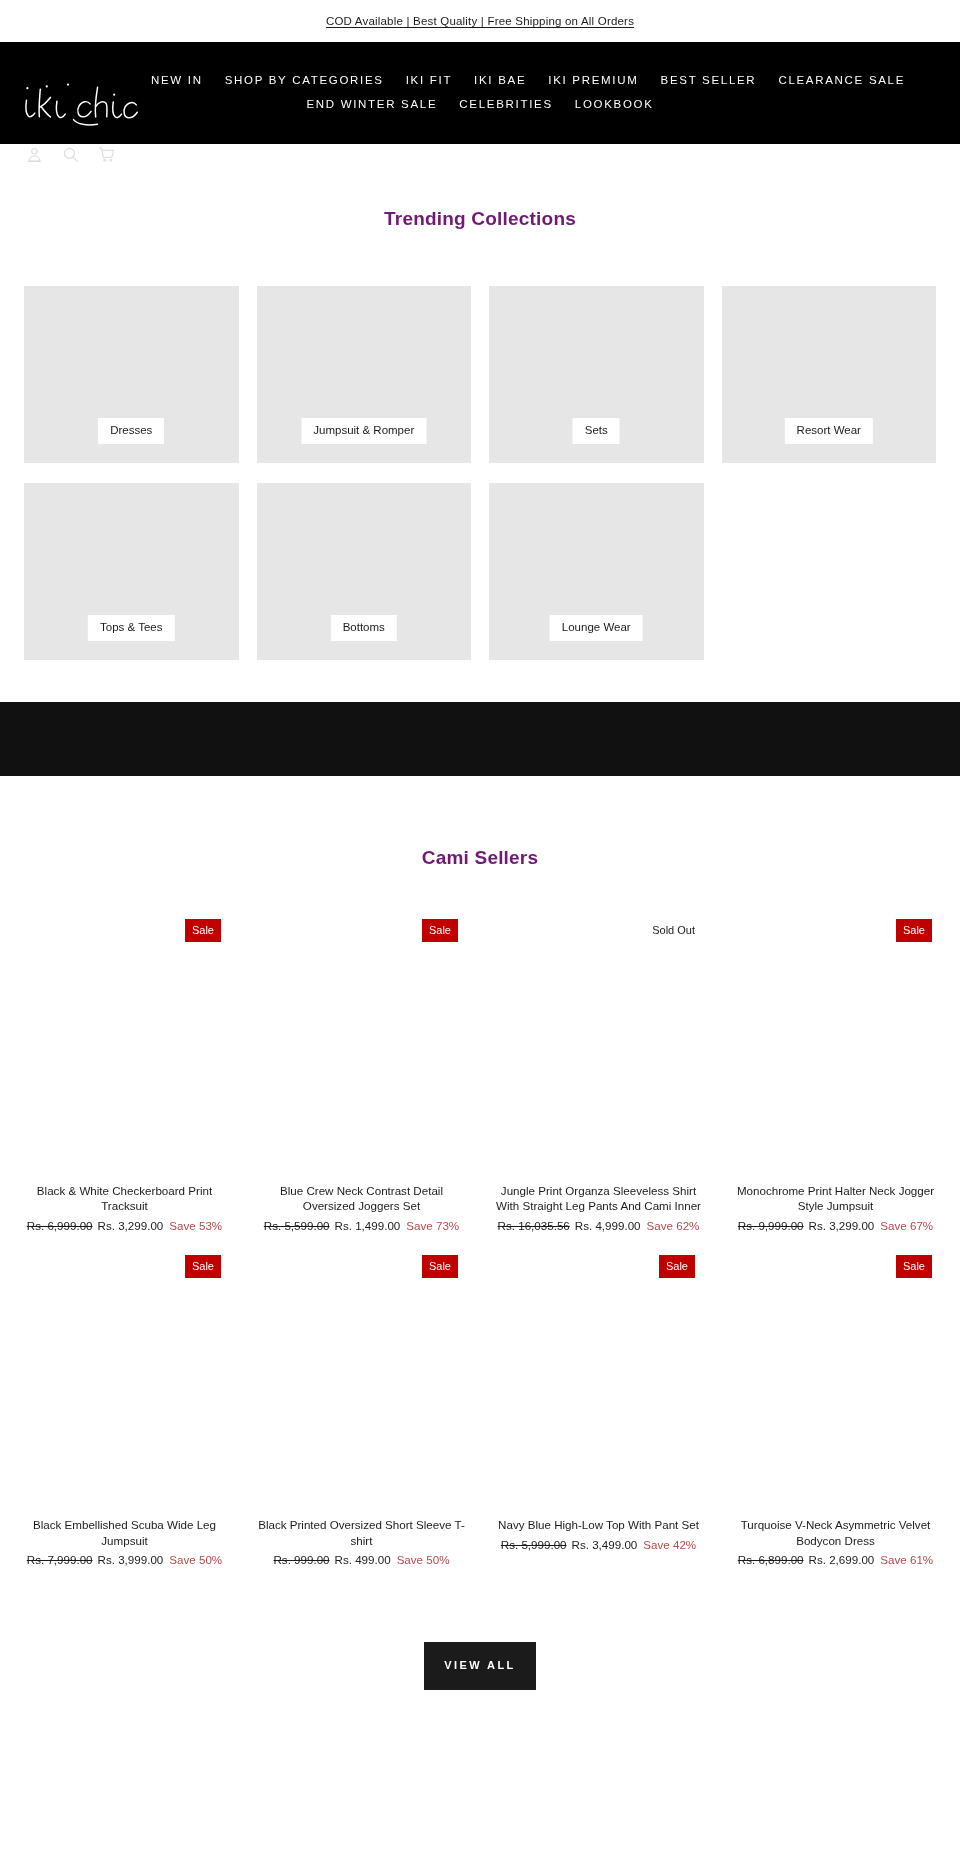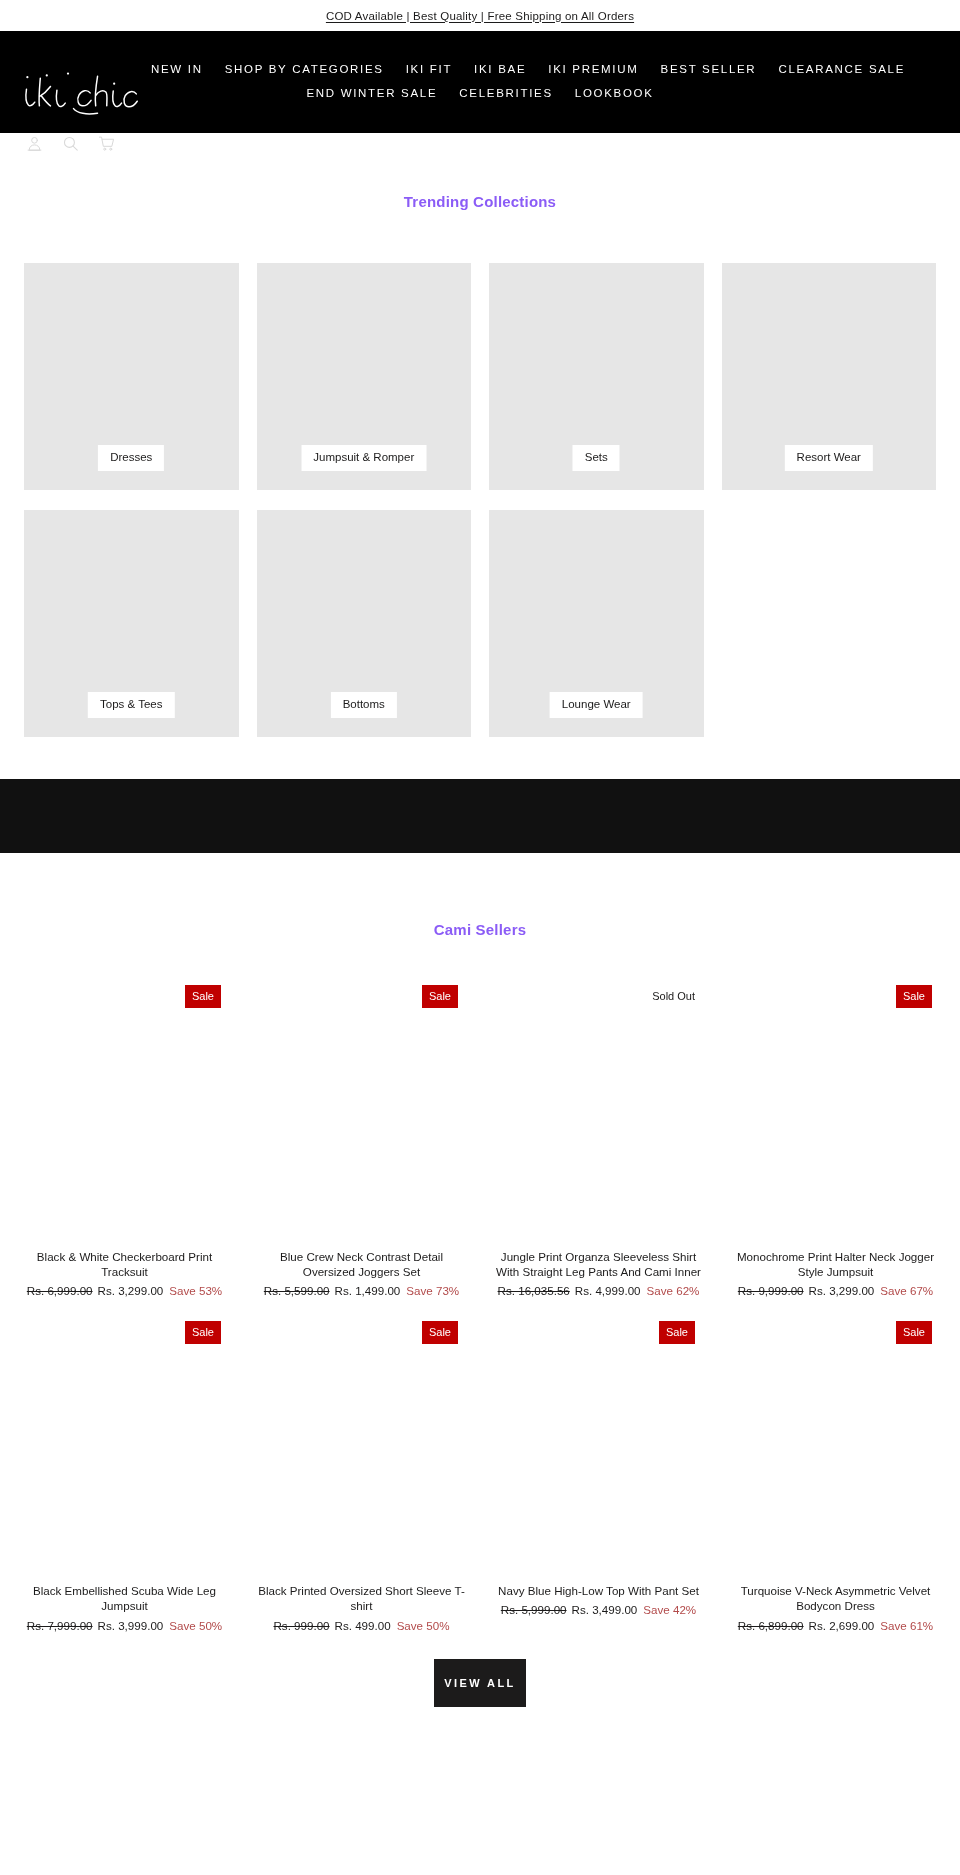--- a/index.html
+++ b/index.html
@@ -7,21 +7,21 @@
   body {
     width:960px;
     background:#ffffff;
     font-family:"Liberation Sans", sans-serif;
     color:#1c1b1b;
     -webkit-font-smoothing:antialiased;
   }
 
   
   .announce {
-    height:31px;
+    height:42px;
     background:#ffffff;
     display:flex;
     align-items:center;
     justify-content:center;
   }
   .announce-text {
     font-size:11.5px;
     letter-spacing:0.2px;
     color:#1c1b1b;
     text-decoration:underline;
@@ -80,38 +80,38 @@
     width:17px; height:17px;
     color:#d8d8d8;
     cursor:pointer;
     display:block;
   }
   .hicon svg { display:block; width:100%; height:100%; }
 
   
   .section-title {
     text-align:center;
-    font-size:15px;
+    font-size:19px;
     font-weight:bold;
     letter-spacing:0.2px;
-    color:#8b5cf6;
+    color:#701a75;
   }
   #trending-section { padding-top:48px; }
   .trending-title-wrap { padding-bottom:40px; }
 
   .collections-grid {
     display:grid;
     grid-template-columns:repeat(4, 1fr);
     column-gap:18px;
     row-gap:20px;
     padding:0 24px;
   }
   .collection-card {
     position:relative;
-    height:227px;
+    height:177px;
     background:#e6e6e6;
     cursor:pointer;
   }
   .collection-label {
     position:absolute;
     left:50%;
     transform:translateX(-50%);
     bottom:19px;
     background:#ffffff;
     color:#1c1b1b;
@@ -189,29 +189,30 @@
   .viewall-wrap {
     display:flex;
     justify-content:center;
     padding-top:26px;
     padding-bottom:38px;
   }
   .viewall-btn {
     background:#1c1b1b;
     color:#ffffff;
     border:none;
-    width:92px;
+    width:112px;
     height:48px;
     font-family:"Liberation Sans", sans-serif;
     font-size:11px;
     font-weight:bold;
     letter-spacing:2.4px;
     line-height:1.4;
     cursor:pointer;
     text-align:center;
+    margin-top:48px;
   }
 </style>
 </head>
 <body>
 
 <div class="announce">
   <span class="announce-text">COD Available | Best Quality | Free Shipping on All Orders</span>
 </div>
 
 <header class="header">

